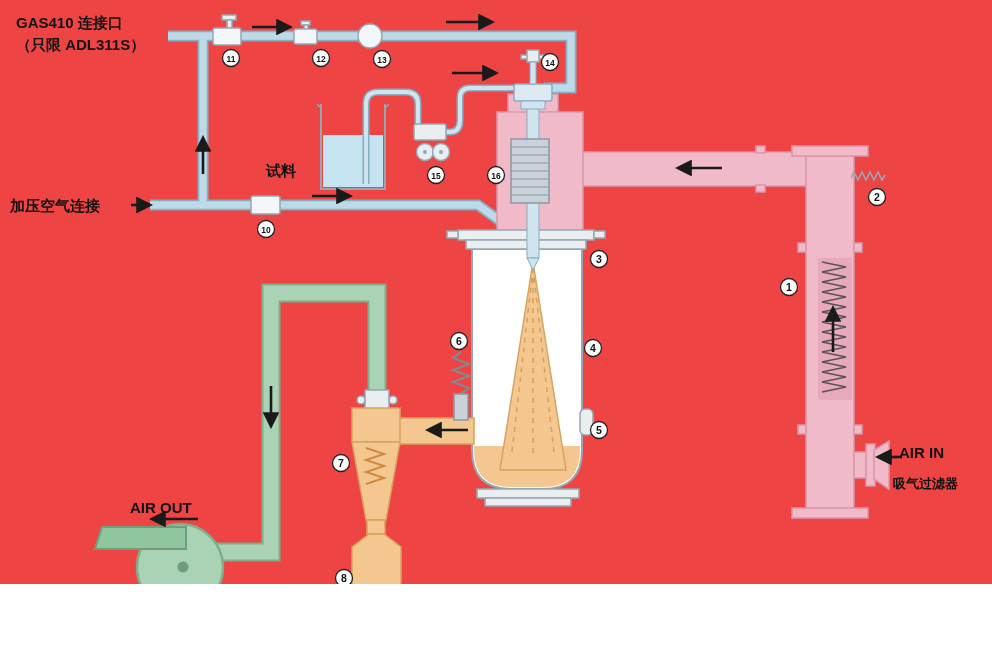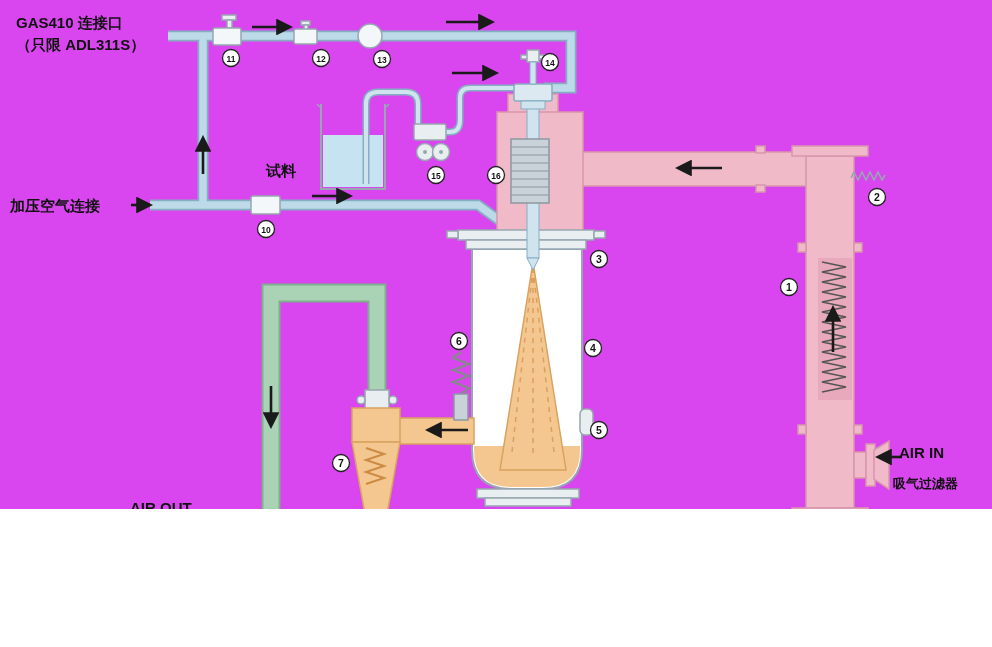--- a/index.html
+++ b/index.html
@@ -1,16 +1,16 @@
 <!DOCTYPE html>
 <html><head>
 <meta charset="utf-8">
 <style>
   html,body{margin:0;padding:0;background:#fff;}
-  .page{position:relative;width:992px;height:509px;background:#d946ef;overflow:hidden;
+  .page{position:relative;width:992px;height:584px;background:#ef4444;overflow:hidden;
         font-family:"Liberation Sans",sans-serif;}
   svg{display:block;}
   
   .pipe-b-out{fill:none;stroke:#86aec2;stroke-width:11;}
   .pipe-b-in{fill:none;stroke:#bcdae8;stroke-width:7.5;}
   .tube-out{fill:none;stroke:#86aec2;stroke-width:7;}
   .tube-in{fill:none;stroke:#cfe4ee;stroke-width:4;}
   .pipe-g-out{fill:none;stroke:#7fae8c;stroke-width:19;}
   .pipe-g-in{fill:none;stroke:#a9d3b4;stroke-width:15;}
   

